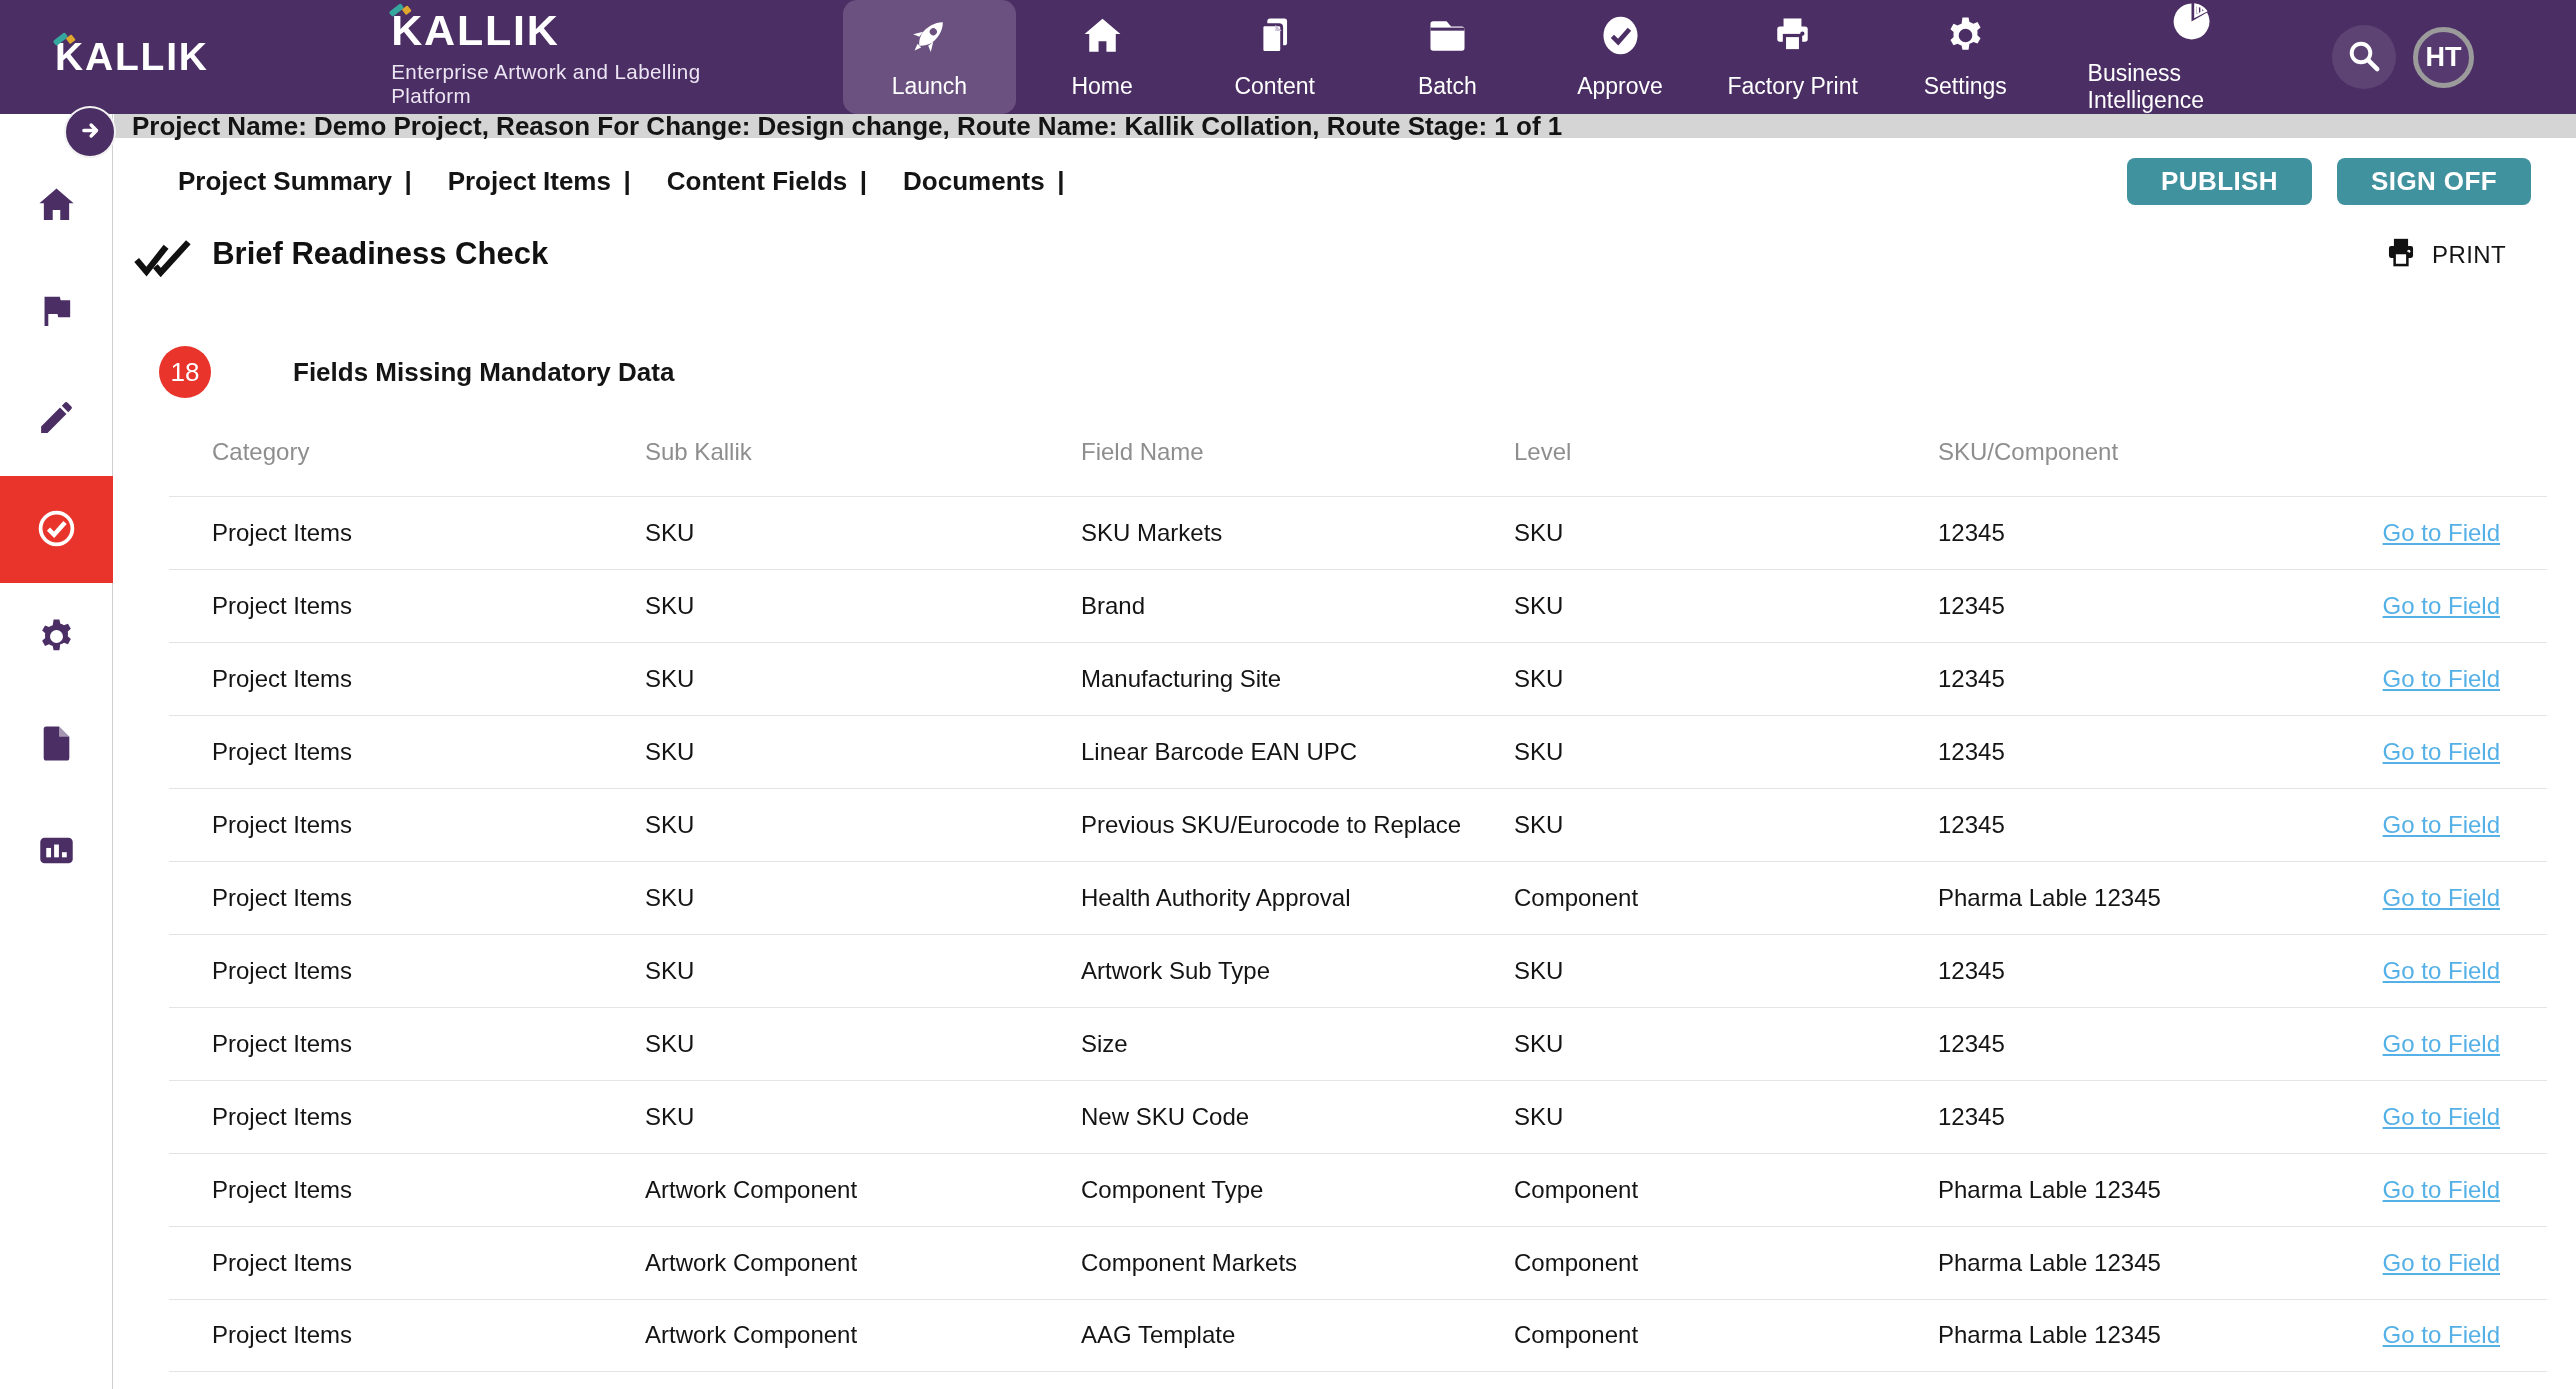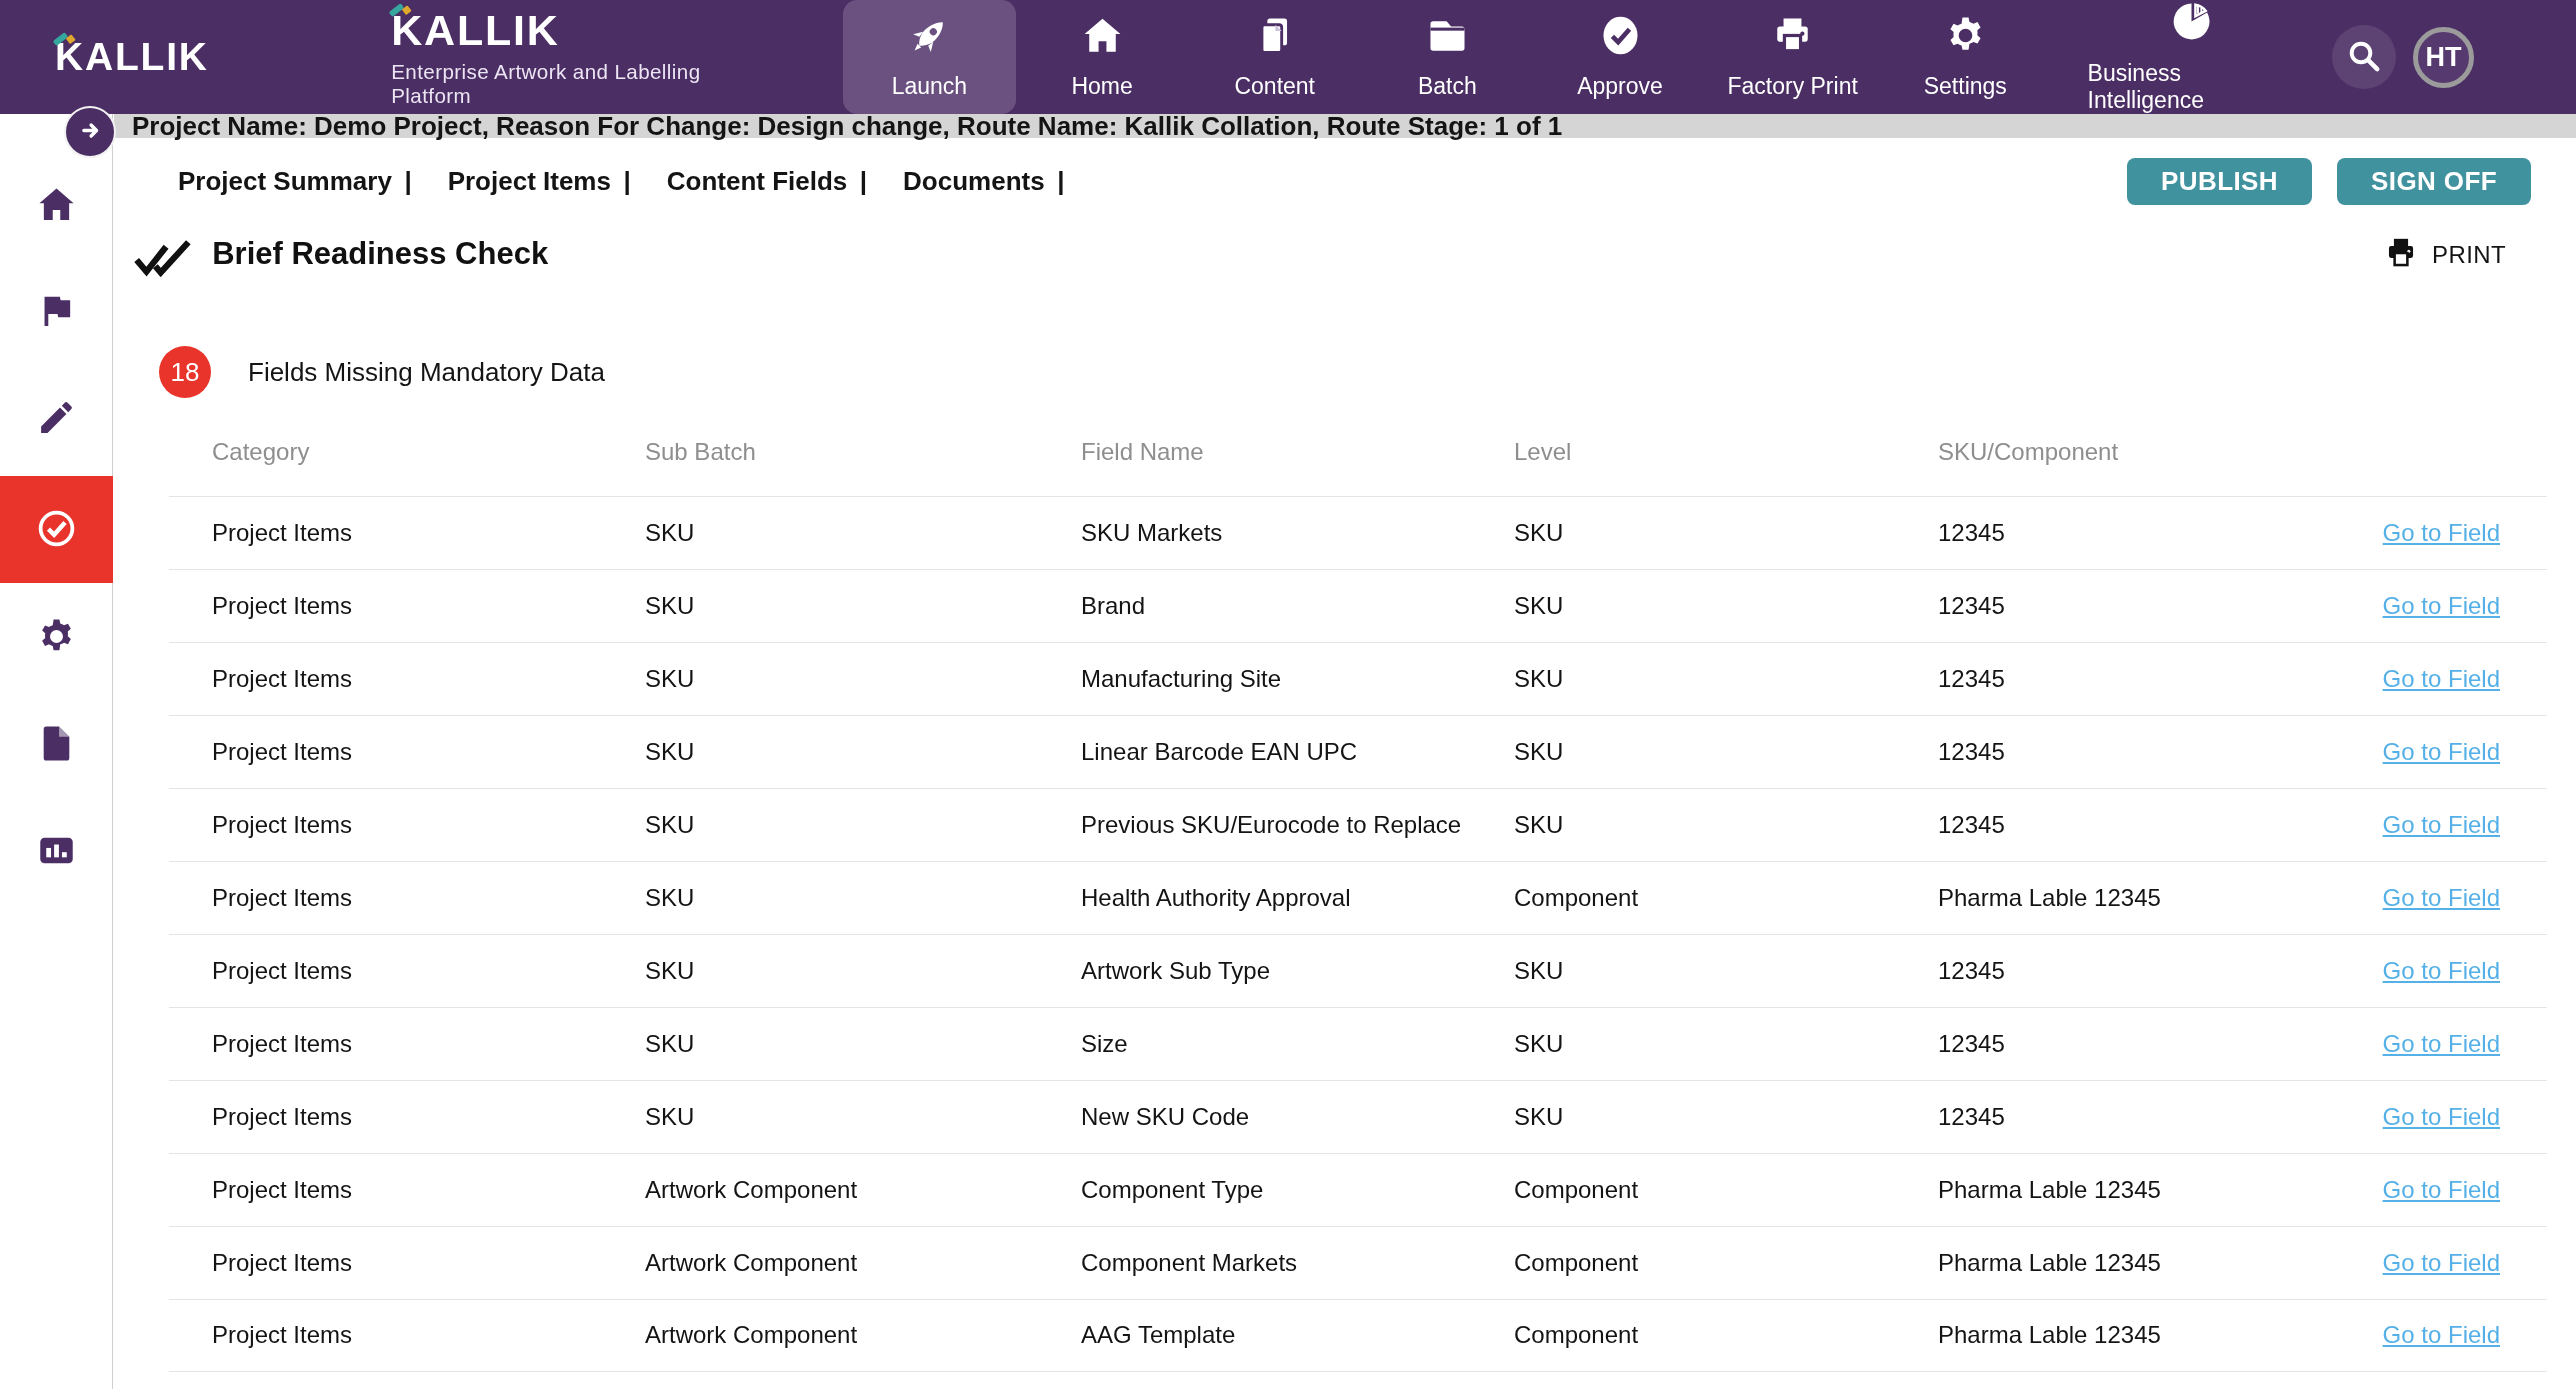--- a/index.html
+++ b/index.html
@@ -52,21 +52,21 @@
 
   .section-row { display:flex; align-items:flex-start; margin-top:27px; padding-left:19.7px; padding-right:70px; height:55px; }
   .dbl-check { width:57px; height:41px; }
   .section-title { font-weight:bold; font-size:31px; color:#111; margin-left:21.5px; }
   .print { margin-left:auto; display:flex; align-items:center; gap:14px; cursor:pointer; }
   .print svg { width:34px; height:34px; }
   .print-label { font-size:24px; color:#141414; letter-spacing:0.4px; }
 
   .summary-row { display:flex; align-items:center; margin-top:55px; padding-left:45px; gap:37px; }
   .badge { width:52px; height:52px; border-radius:50%; background:#e8342b; color:#fff; font-size:26px; display:flex; align-items:center; justify-content:center; }
-  .summary-label { font-weight:normal; font-size:26px; color:#141414; }
+  .summary-label { font-weight:bold; font-size:26px; color:#141414;margin-left:45px; }
 
   .table { margin:21.5px 29px 0 55px; }
   .thead, .trow { display:grid; grid-template-columns:433px 436px 433px 424px 429px 1fr; align-items:center; }
   .thead { color:#8e8e8e; font-size:24px; padding:18px 0 30px; }
   .thead > div, .trow > div { padding-left:43px; }
   .trow { height:73px; border-top:1.8px solid #e4e4e4; font-size:24px; color:#141414; }
   .trow:last-child { border-bottom:1.8px solid #e4e4e4; }
   .cell-link { justify-self:end; padding-right:47px; }
   .cell-link a { color:#54b0e6; text-decoration:underline; font-size:24px; cursor:pointer; }
 </style>
@@ -245,21 +245,21 @@
   </div>
 
   <div class="summary-row">
     <div class="badge">18</div>
     <div class="summary-label">Fields Missing Mandatory Data</div>
   </div>
 
   <div class="table">
     <div class="thead">
       <div>Category</div>
-      <div>Sub Batch</div>
+      <div>Sub Kallik</div>
       <div>Field Name</div>
       <div>Level</div>
       <div>SKU/Component</div>
       <div></div>
     </div>
     <div class="tbody">
   <div class="trow">
     <div>Project Items</div>
     <div>SKU</div>
     <div>SKU Markets</div>

